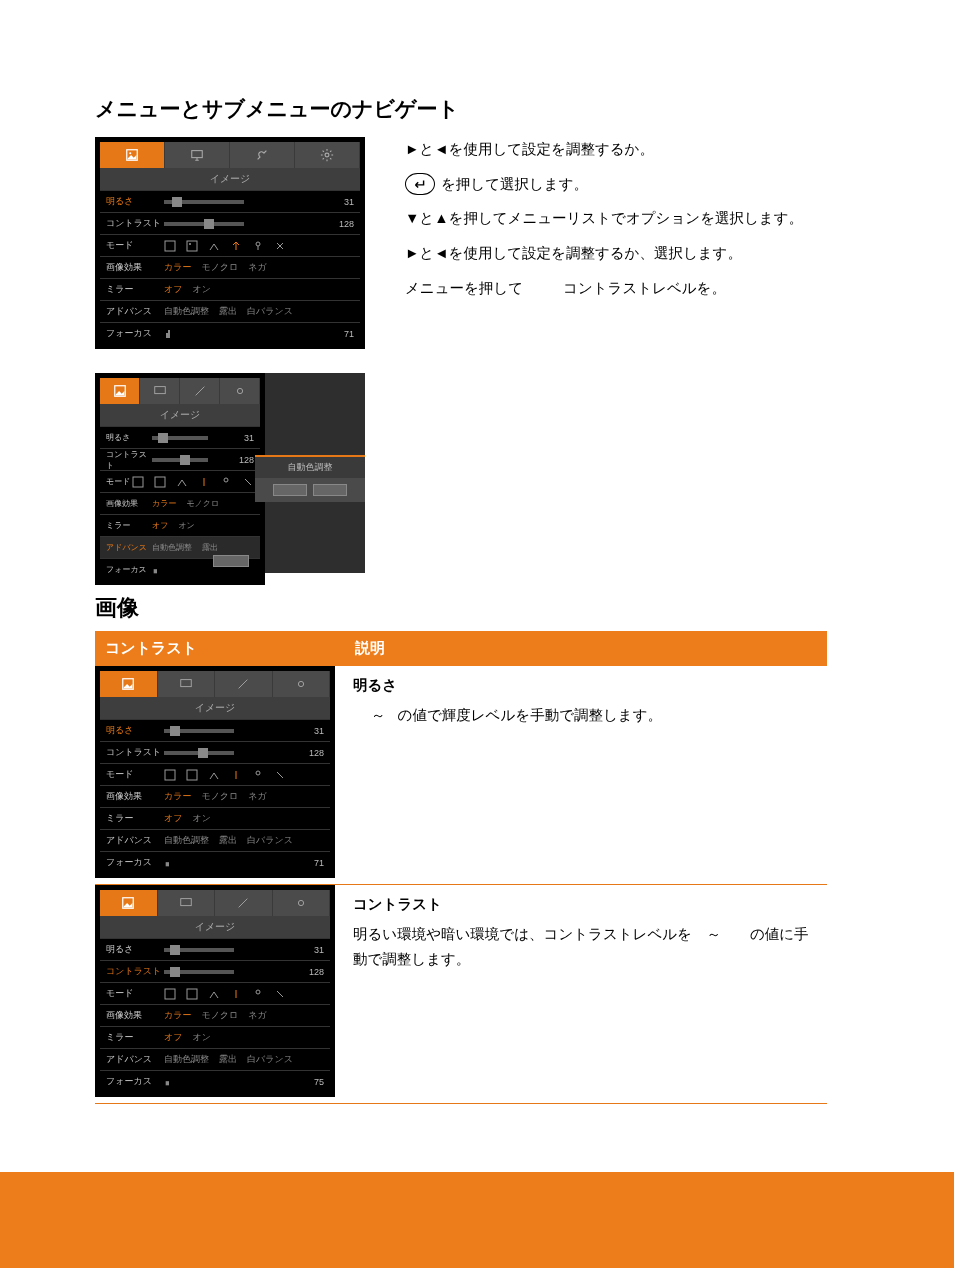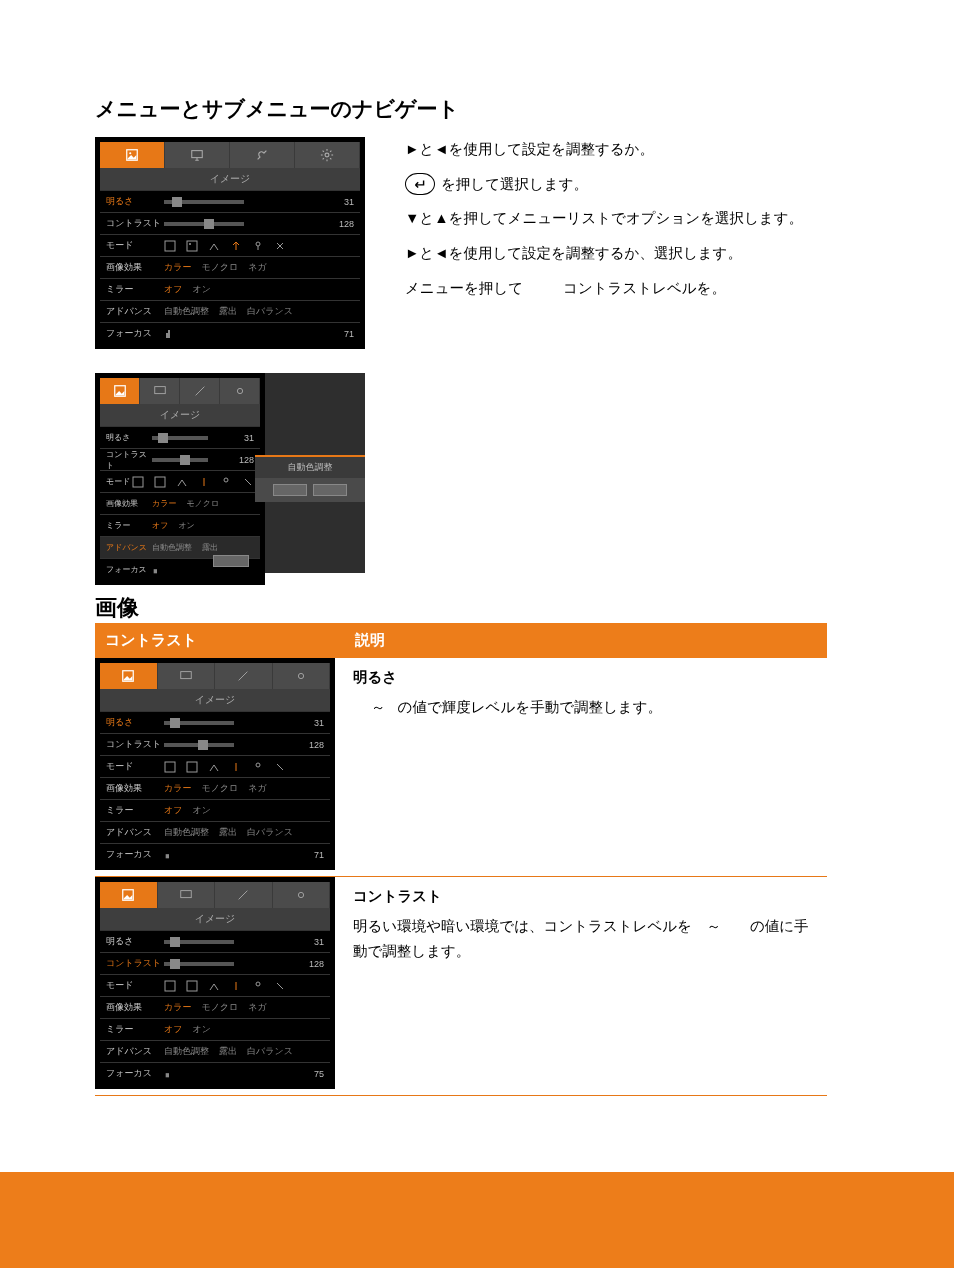--- a/index.html
+++ b/index.html
@@ -40,21 +40,21 @@
   
   .instr { font-size:14.5px; line-height:1.7; }
   .instr .line { margin-bottom:10px; display:flex; align-items:center; flex-wrap:wrap; gap:2px; }
   .enter-icon { display:inline-flex; width:30px; height:22px; border:1.6px solid #000; border-radius:50%/60%; align-items:center; justify-content:center; margin-right:4px; }
   .enter-icon svg { width:18px; height:14px; }
   .intro-block { font-size:14.5px; line-height:1.7; margin-bottom:10px; width:175px;}
   .instr-col { flex:1; }
   .instr-top { display:flex; gap:24px; align-items:flex-start; margin-bottom:4px;}
   .spacer-left { width:210px; flex-shrink:0; }
   
-  h2.image-title { font-size:22px; font-weight:600; margin:20px 0 0 0; }
+  h2.image-title { font-size:22px; font-weight:600; margin:20px 0 8px 0; }
   .tbl { width:100%; border-collapse:collapse; }
   .tbl thead th { background:#ed7d1a; color:#fff; font-weight:600; text-align:left; font-size:15px; padding:8px 10px; }
   .tbl td { vertical-align:top; padding:10px 8px; border-bottom:1px solid #e77817; font-size:14.5px; }
   .tbl td.shot-cell { width:250px; padding:0 0 6px 0; border-bottom:1px solid #e77817;}
   .desc-title { font-weight:700; margin-bottom:8px; }
   .desc-body { line-height:1.7; }
   .indent { padding-left:18px; }
   
   .footer { position:absolute; left:0; bottom:0; width:954px; height:96px; background:#ed7d1a; }
 </style>

